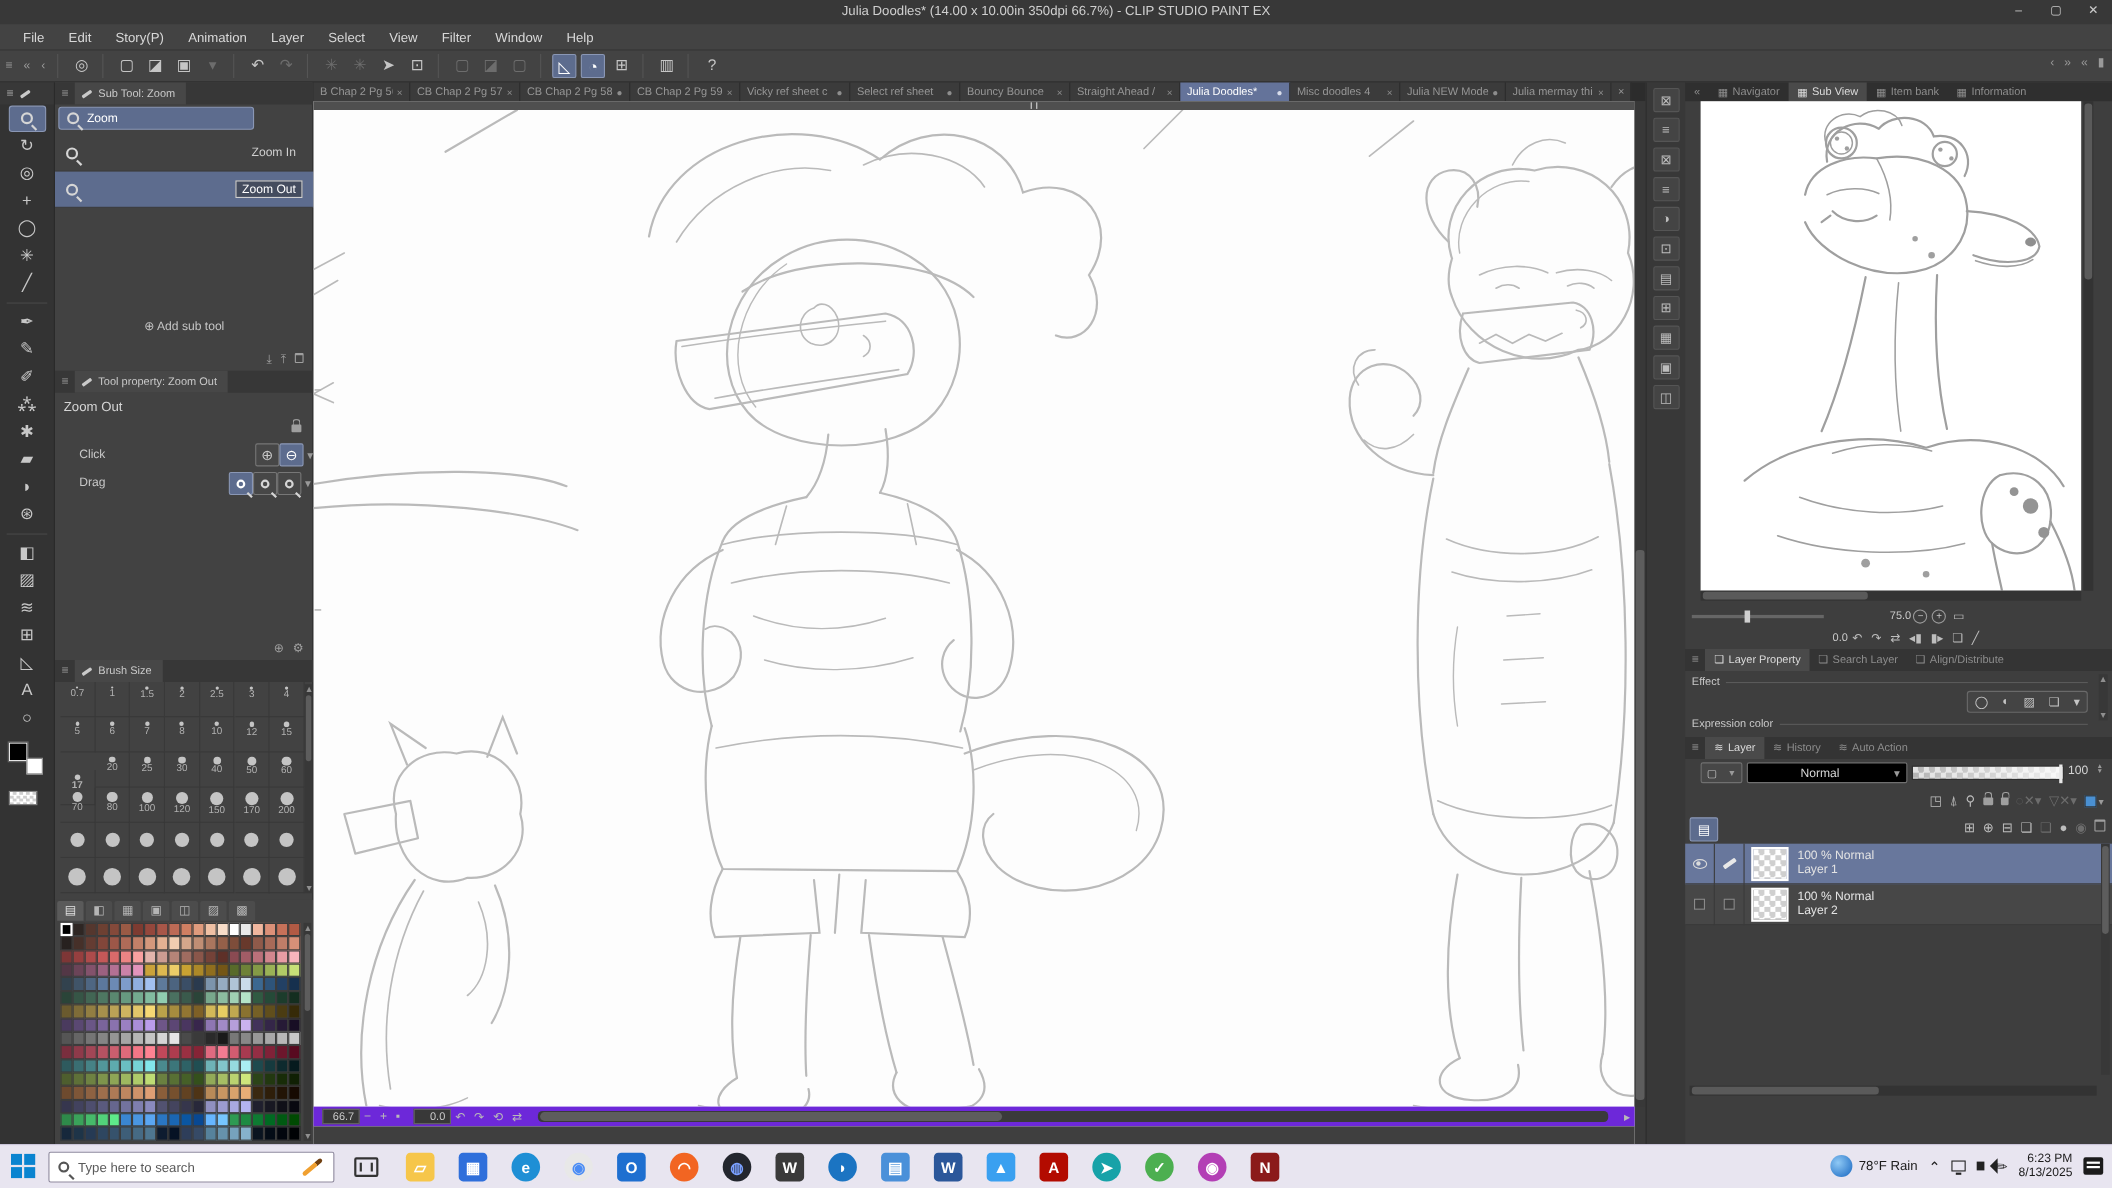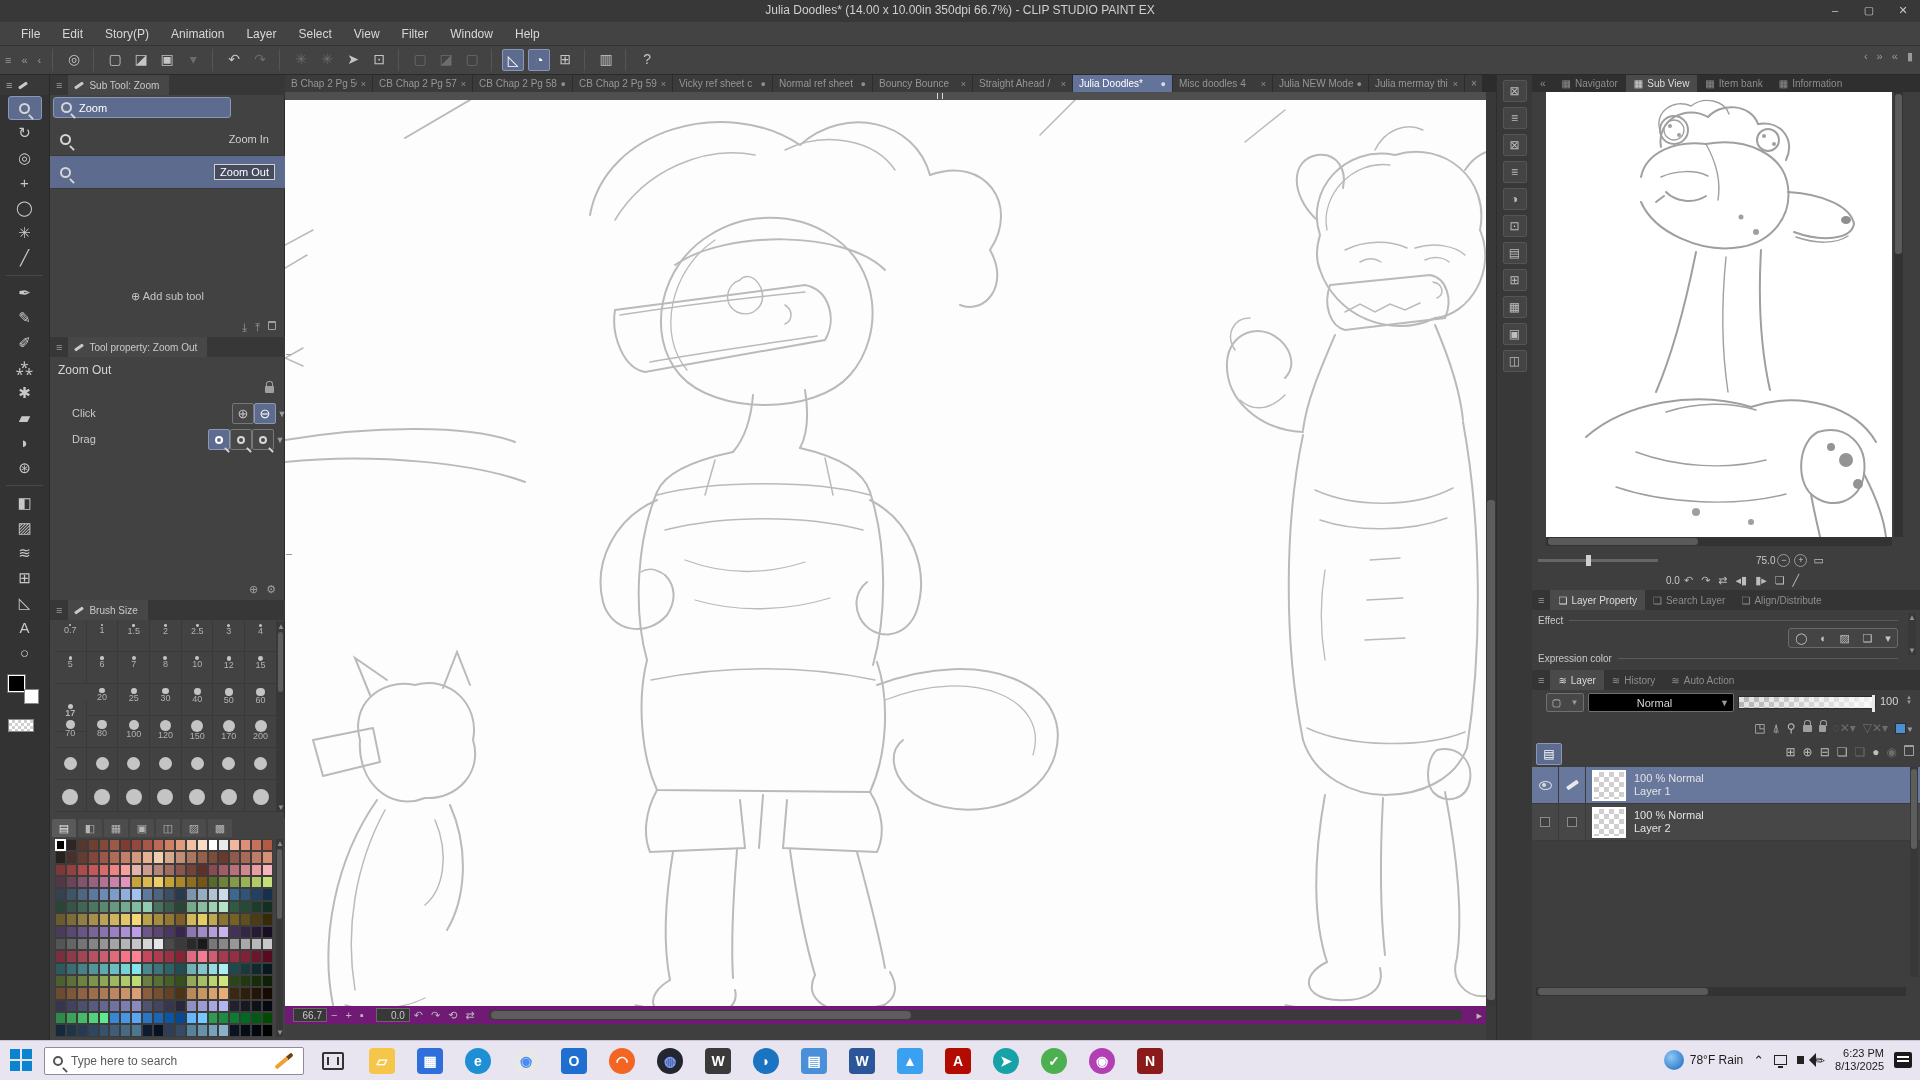--- a/index.html
+++ b/index.html
@@ -77,21 +77,21 @@
   .doc-tab { height:17px; background:#3b3b3b; border-right:1px solid #2c2c2c; color:#969696; font-size:10px; display:flex; align-items:center; padding:0 6px; }
   .doc-tab .lbl { overflow:hidden; white-space:nowrap; flex:1; }
   .doc-tab .ind { margin-left:4px; font-size:9px; color:#8d8d8d; }
   .doc-tab.act { background:#64739a; color:#fff; }
   .doc-tab.act .ind { color:#d7dcea; }
   #canvas { left:285px; top:92px; width:1201px; height:948px; background:#fdfdfd; }
   #canvas-rulerstrip { position:absolute; left:0; top:0; width:1201px; height:8px; background:#4f4f4f; }
   .tick { position:absolute; width:1px; height:6px; background:#d9d9d9; top:1px; }
   .tick-l { position:absolute; width:6px; height:1px; background:#9a9a9a; left:1px; }
   #sketch { position:absolute; left:0; top:8px; }
-  #canvasbar { position:absolute; left:0; top:914px; width:1201px; height:18px; background:#701a75; display:flex; align-items:center; font-size:10px; color:#c9c9c9; }
+  #canvasbar { position:absolute; left:0; top:914px; width:1201px; height:18px; background:#6d28d9; display:flex; align-items:center; font-size:10px; color:#c9c9c9; }
   .cb-box { background:#383838; border:1px solid #666; padding:0 4px; height:14px; line-height:13px; margin-left:8px; min-width:34px; text-align:right; }
   .cb-ico { margin:0 4px; color:#b9b9b9; font-size:11px; }
   .cb-scroll { position:relative; flex:1; height:10px; background:#3a3a3a; margin:0 10px; border-radius:4px; }
   .cb-scroll .thumb { position:absolute; left:2px; top:1px; width:420px; height:8px; background:#5d5d5d; border-radius:4px; }
   #canvas-below { position:absolute; left:0; top:932px; width:1201px; height:16px; background:#3f3f3f; }
 
   
   #minicol { left:1496px; top:75px; width:36px; height:965px; background:#383838; border-left:1px solid #2d2d2d; }
   .mini-ico { width:24px; height:22px; margin:5px auto 0; background:#444; border:1px solid #555; border-radius:2px; color:#bdbdbd; font-size:12px; text-align:center; line-height:21px; }
 
@@ -868,21 +868,21 @@
       </div>
       <div class="doc-tab" style="width: 100px;">
         <div class="lbl">CB Chap 2 Pg 59</div>
         <div class="ind">×</div>
       </div>
       <div class="doc-tab" style="width: 100px;">
         <div class="lbl">Vicky ref sheet c</div>
         <div class="ind">●</div>
       </div>
       <div class="doc-tab" style="width: 100px;">
-        <div class="lbl">Normal ref sheet</div>
+        <div class="lbl">Select ref sheet</div>
         <div class="ind">●</div>
       </div>
       <div class="doc-tab" style="width: 100px;">
         <div class="lbl">Bouncy Bounce</div>
         <div class="ind">×</div>
       </div>
       <div class="doc-tab" style="width: 100px;">
         <div class="lbl">Straight Ahead /</div>
         <div class="ind">×</div>
       </div>
@@ -1082,21 +1082,21 @@
         <span class="thumb"></span>
       </div>
     <div class="sv-scrollv">
         <span class="thumb"></span>
       </div>
 
     <div class="sv-row" style="top:476px;">
       <span class="sv-slider">
           <span class="knob"></span>
         </span>
-      <span style="margin-left:90px;text-align:right;">75.0</span>
+      <span style="margin-left:52px;text-align:right;">75.0</span>
       <span class="circ-btn">−</span>
       <span class="circ-btn">+</span>
       <span class="sv-ico">▭</span>
     </div>
     <div class="sv-row" style="top:496px;">
       <span style="margin-left:128px;">0.0</span>
       <span class="sv-ico">↶</span>
       <span class="sv-ico">↷</span>
       <span class="sv-ico">⇄</span>
       <span class="sv-ico">◂▮</span>

